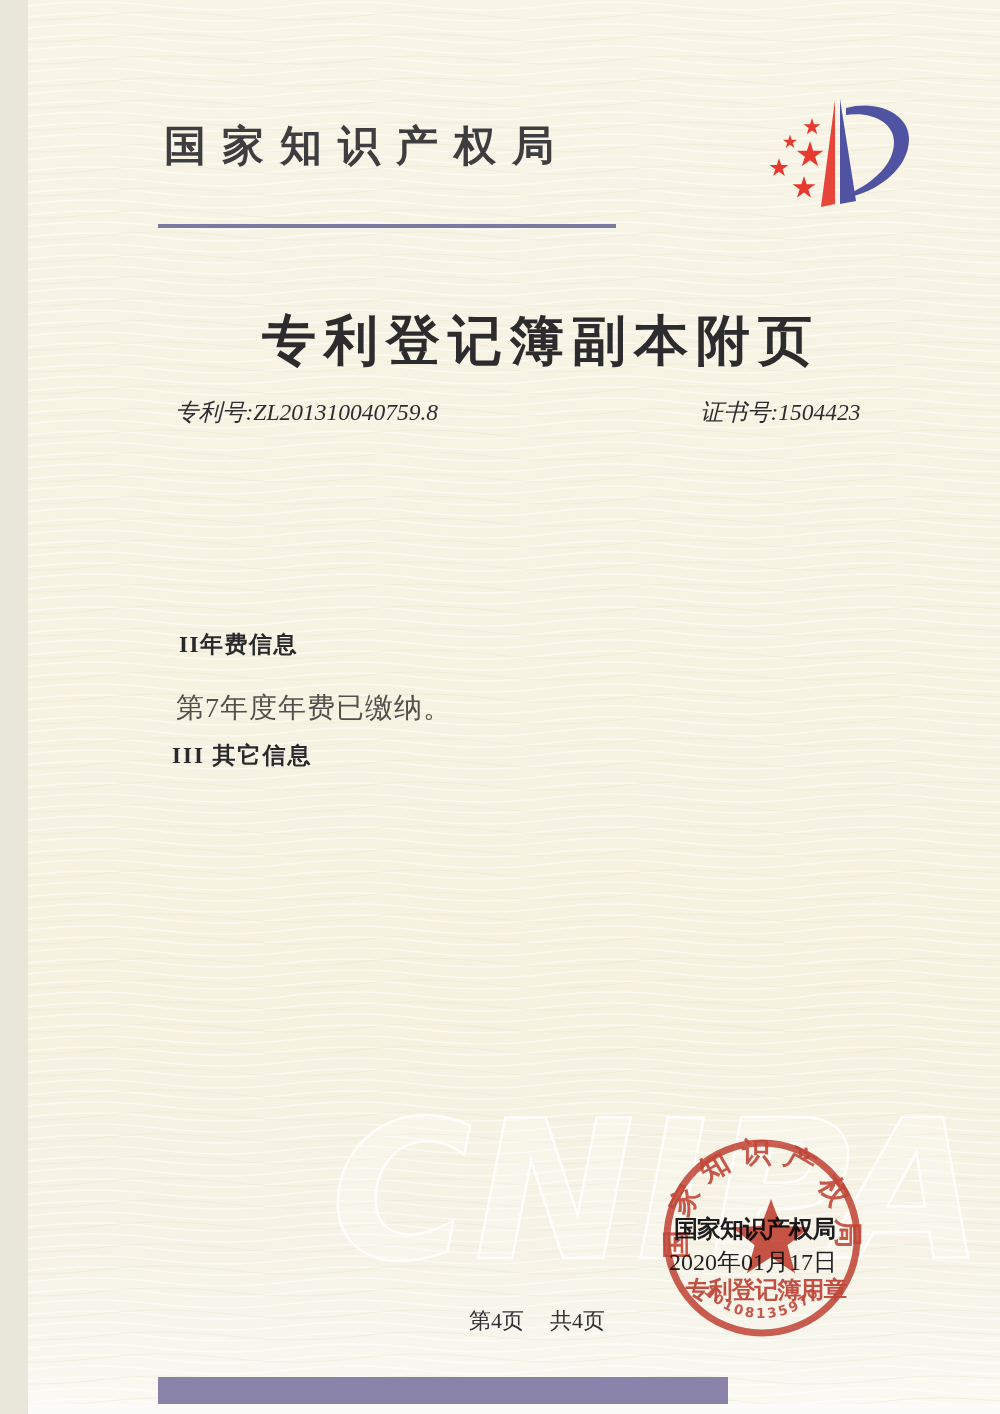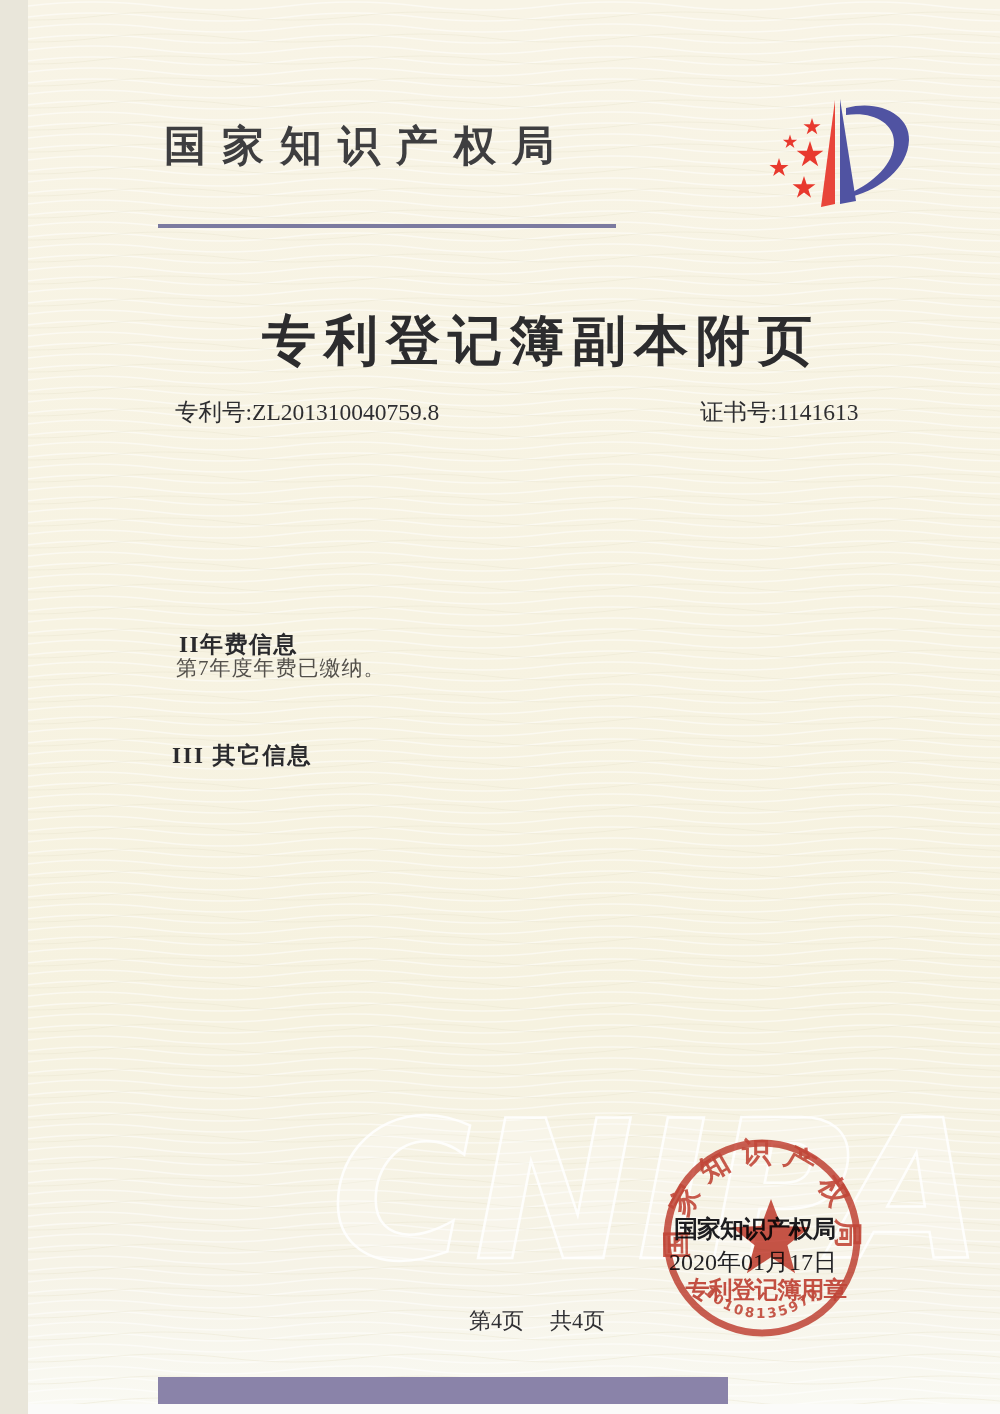--- a/index.html
+++ b/index.html
@@ -19,27 +19,27 @@
   .agency-en{
     left:131px;top:190px;font-size:19.5px;font-weight:600;letter-spacing:.6px;word-spacing:5px;
     color:#38383b;white-space:nowrap;
   }
   .header-rule{left:130px;top:224px;width:458px;height:4px;background:#7b7aa0;}
   .logo{left:733px;top:85px;}
   .doc-title{
     left:0;right:0;top:305px;text-align:center;font-size:54px;font-weight:700;
     letter-spacing:8px;color:#2c2c2e;transform:translateX(13px);white-space:nowrap;
   }
-  .num-row{left:0;top:396px;width:972px;height:30px;font-size:23.5px;color:#2e2e31;}
+  .num-row{left:0;top:396px;width:972px;height:30px;font-size:23.5px;color:#2e2e31;font-style:italic;}
   .patent-no{position:absolute;left:147px;top:0;white-space:nowrap;}
   .cert-no{position:absolute;left:672px;top:0;white-space:nowrap;}
   .sec-heading{font-size:23px;font-weight:700;color:#2a2a2d;letter-spacing:1.5px;white-space:nowrap;}
   .sec1{left:151px;top:489px;}
   .sec2{left:151px;top:629px;}
-  .sec2-body{left:148px;top:654px;font-size:21px;font-weight:400;color:#53504b;letter-spacing:1px;white-space:nowrap;}
+  .sec2-body{left:148px;top:689px;font-size:28px;font-weight:400;color:#53504b;letter-spacing:1px;white-space:nowrap;}
   .sec3{left:144px;top:740px;letter-spacing:2px;}
   .watermark{
     left:303px;top:1096px;font-family:"DejaVu Sans","Liberation Sans",sans-serif;
     font-size:192px;font-weight:bold;font-style:italic;line-height:1;letter-spacing:2px;
     color:rgba(255,255,255,0.22);
     -webkit-text-stroke:2.5px rgba(255,255,255,0.85);
     white-space:nowrap;pointer-events:none;
   }
   .stamp-org{left:646px;top:1213px;font-size:24px;font-weight:700;letter-spacing:-1px;color:#1d1d20;white-space:nowrap;}
   .stamp-date{left:641px;top:1246px;font-size:24px;font-weight:500;letter-spacing:0;color:#232326;white-space:nowrap;}
@@ -88,21 +88,21 @@
     <use href="#star" transform="translate(43,103) scale(12)" fill="#e8392e"></use>
   </svg>
 
   <div class="abs doc-title">专利登记簿副本附页</div>
 
   <div class="abs num-row">
     <div class="patent-no">
       <span>专利号:</span><span>ZL201310040759.8</span>
     </div>
     <div class="cert-no">
-      <span>证书号:</span><span>1141613</span>
+      <span>证书号:</span><span>1504423</span>
     </div>
   </div>
 
   <div class="abs sec-heading sec2">II年费信息</div>
   <div class="abs sec2-body">第7年度年费已缴纳。</div>
   <div class="abs sec-heading sec3">III 其它信息</div>
 
   <div class="abs watermark">CNIPA</div>
 
   <div class="abs stamp-org">国家知识产权局</div>

